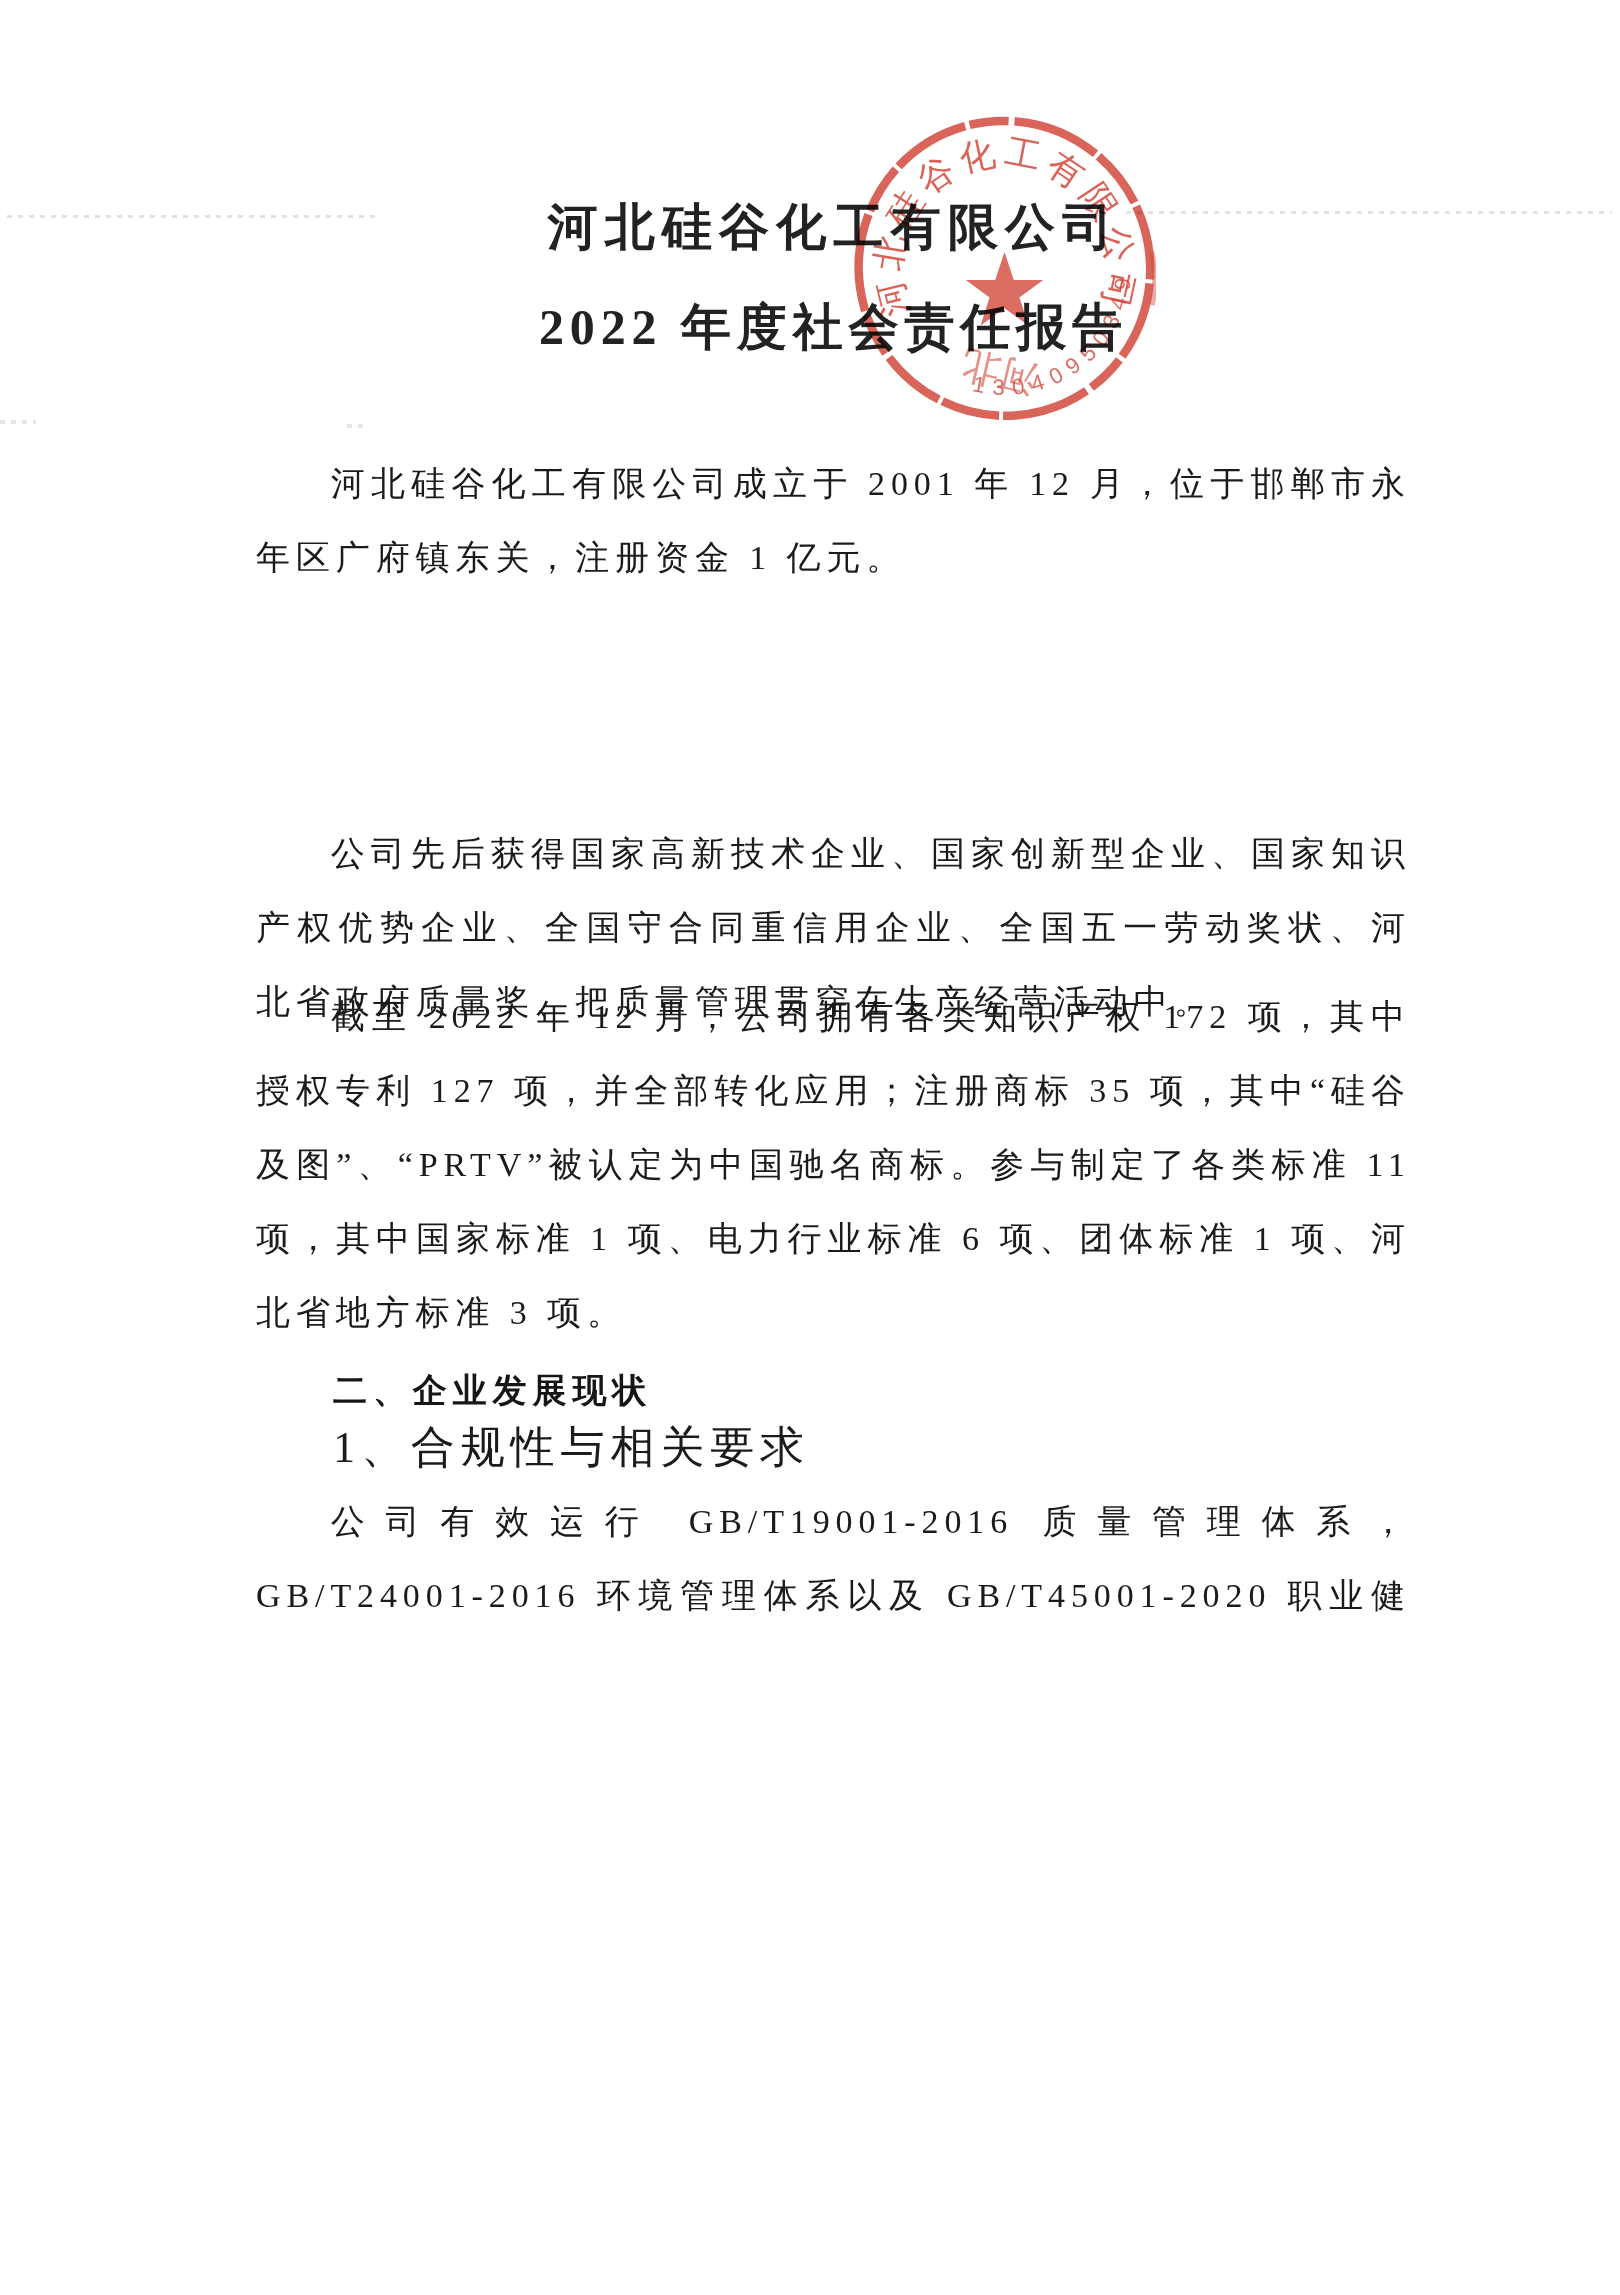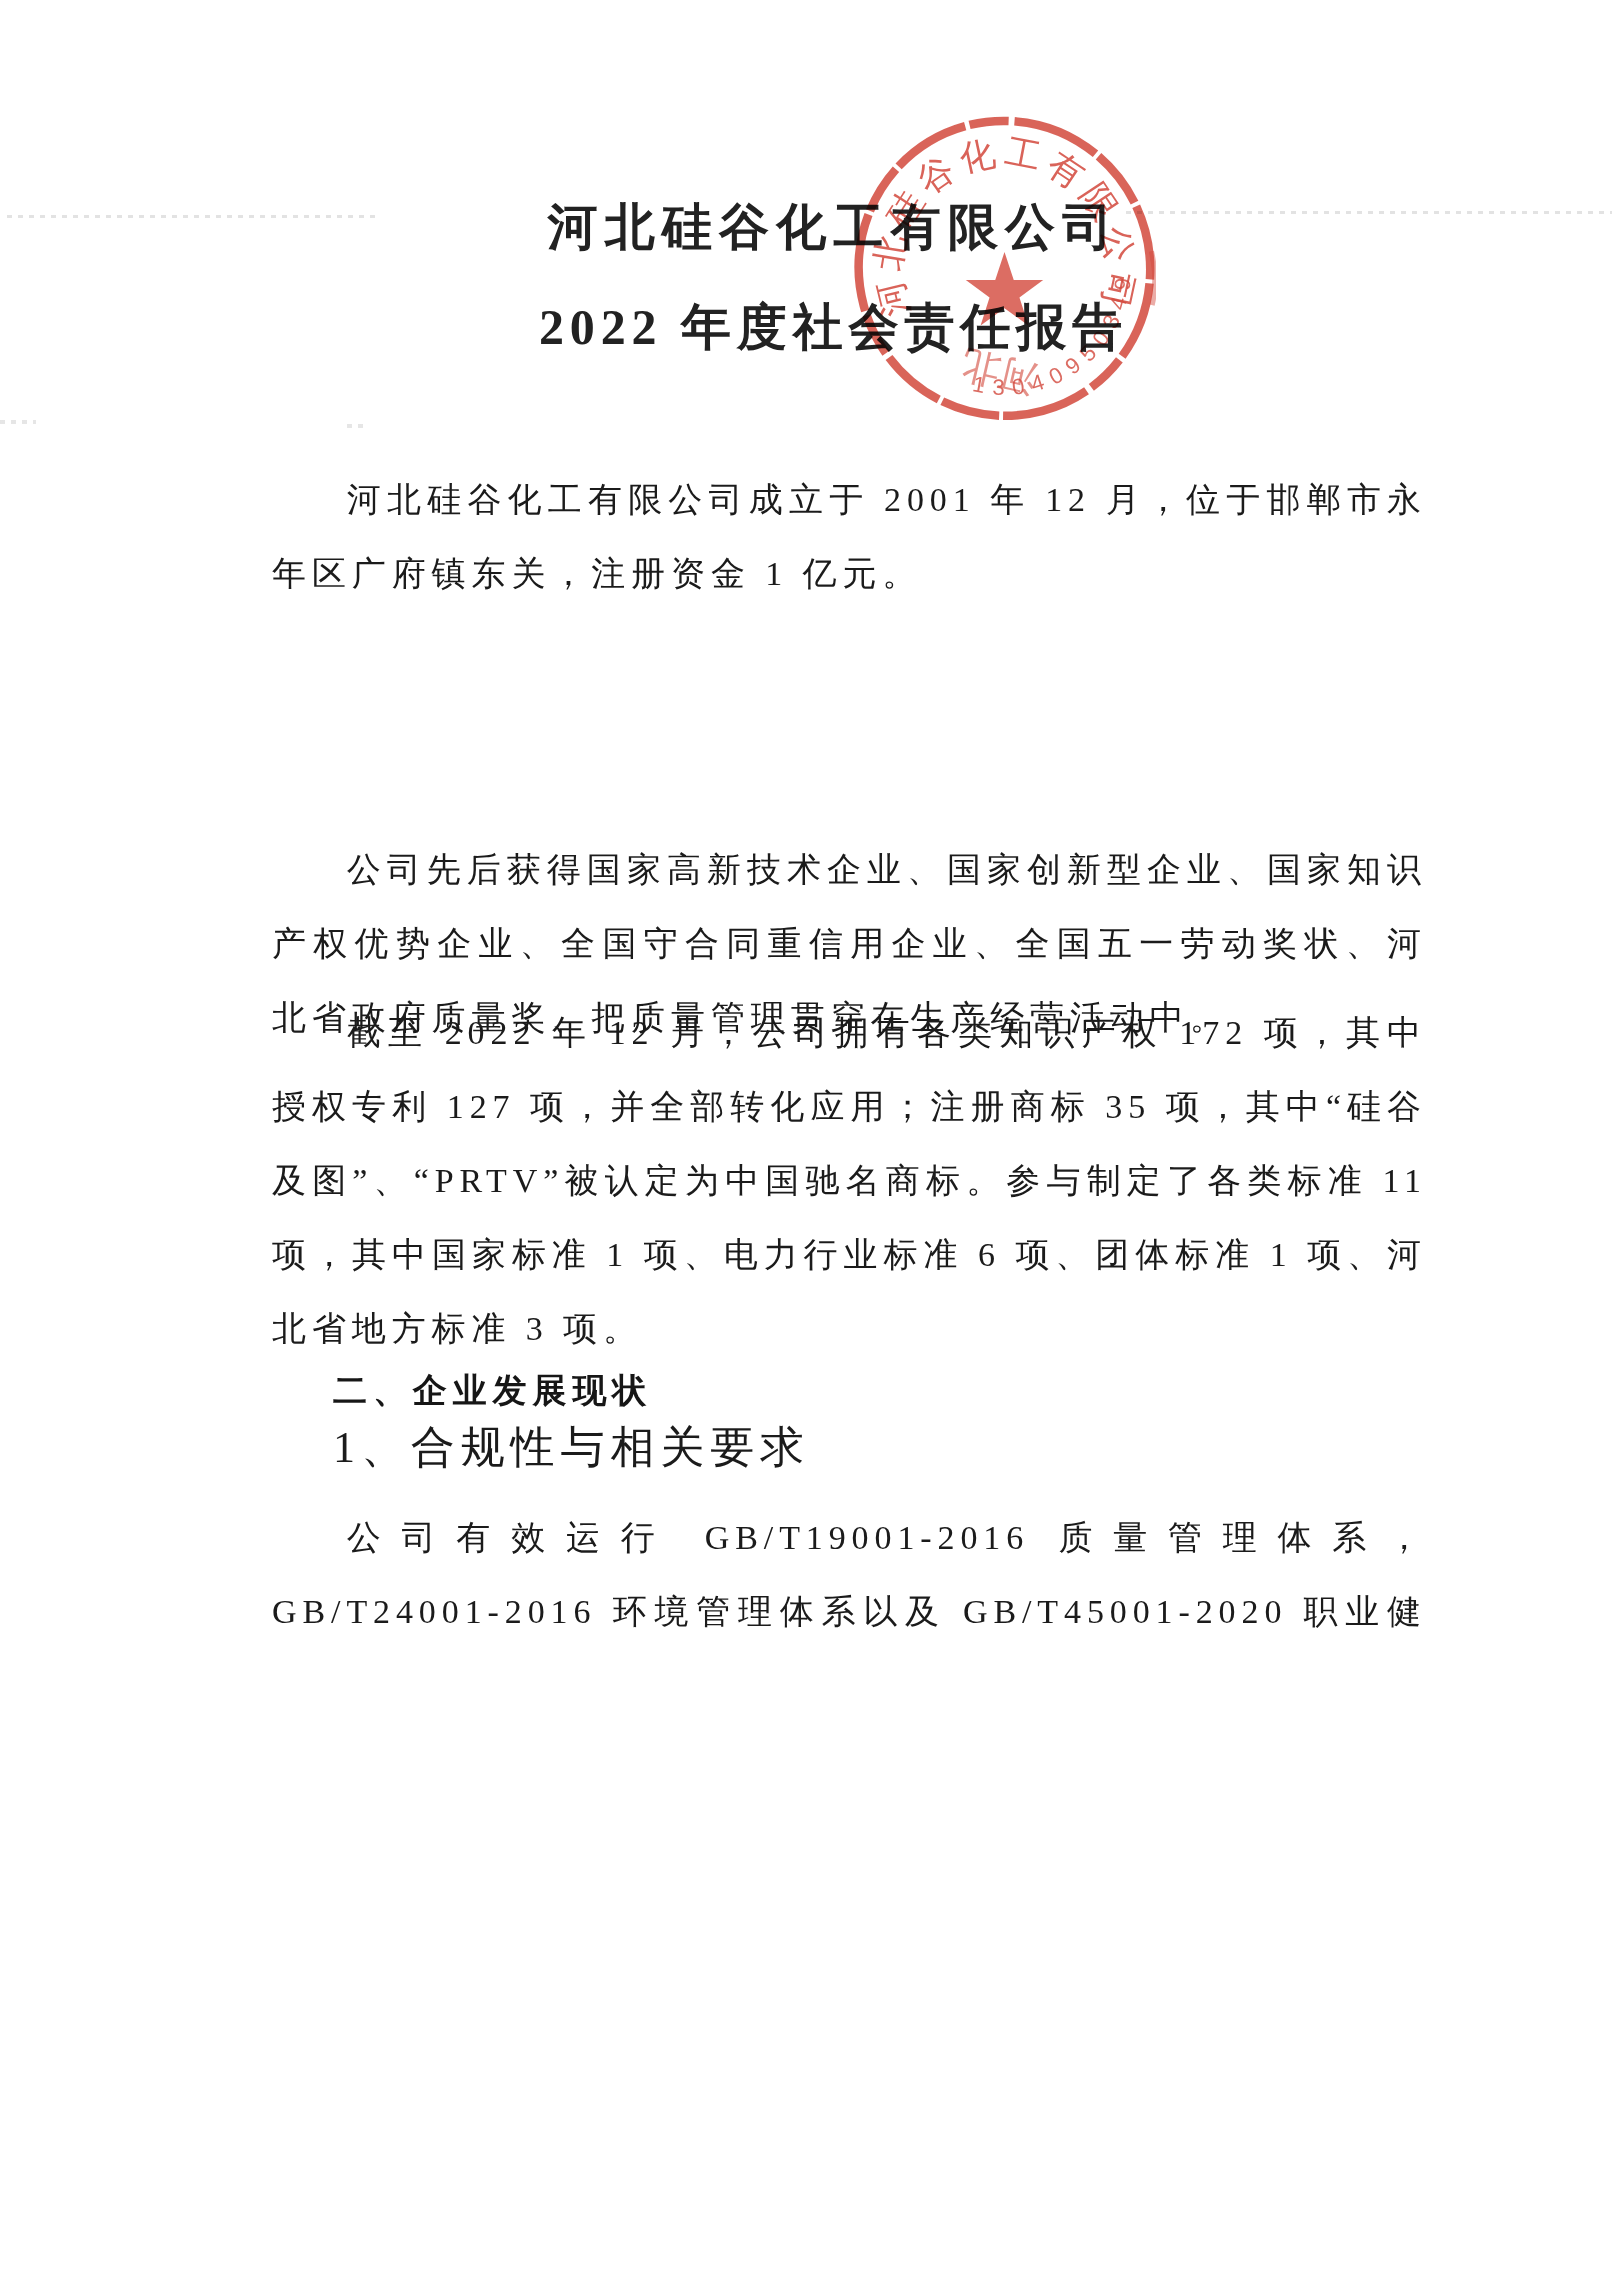--- a/index.html
+++ b/index.html
@@ -53,21 +53,21 @@
   .para{
     position:absolute;
     left:256px;
     width:1155px;
     font-size:34px;
     letter-spacing:5.9px;
     line-height:74px;
     text-align:justify;
     text-indent:2.2em;
     color:#1b1b1b;
-    margin:16px;
+    margin:0;
   }
   #p1{top:447px;}
   #p2{top:595px;}
   #p3{top:817px;}
   #p4{top:980px;}
   #h2{top:1356px;font-family:Liberation Mono, monospace;}
   #h3{top:1411px;}
   #p5{top:1485px;}
   #p6{top:1707px;}
   #h1{top:379px;}

